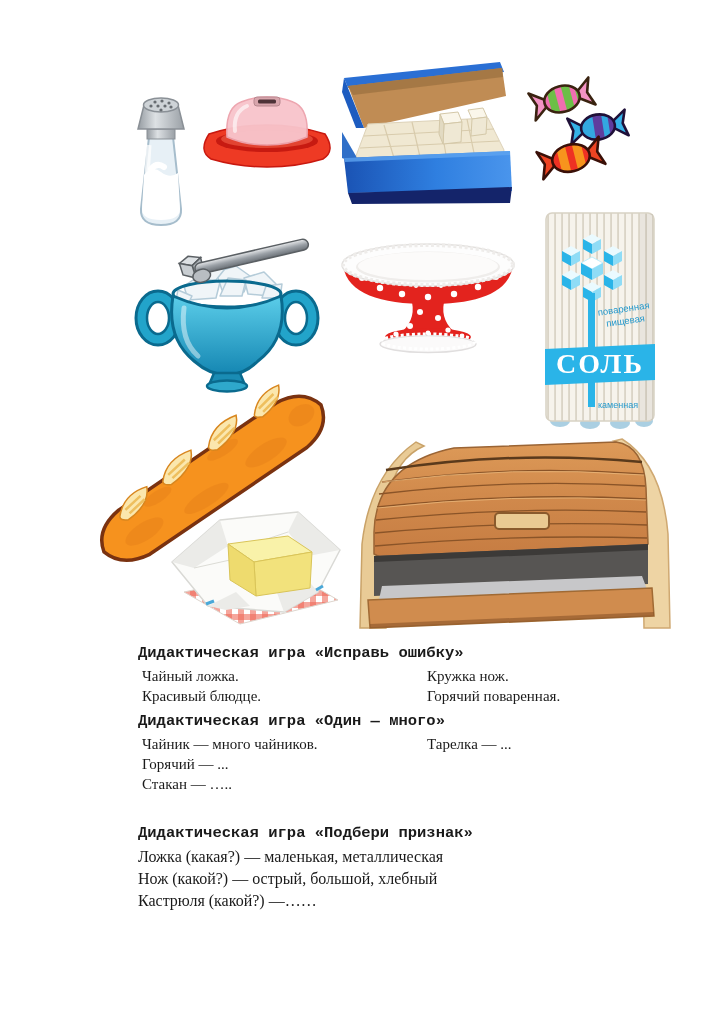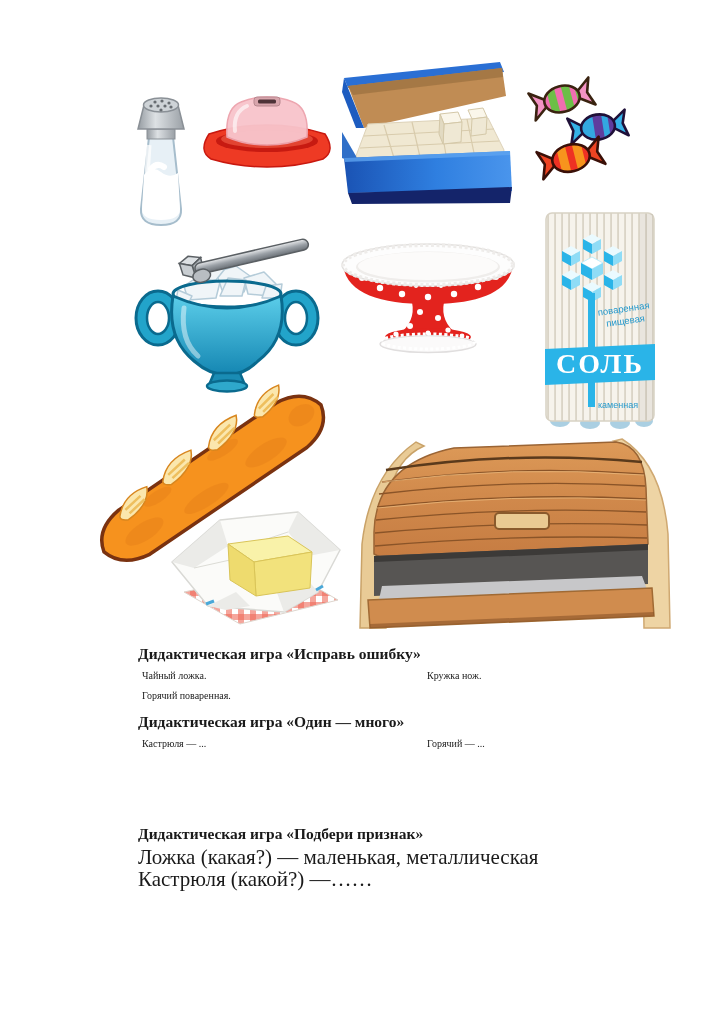--- a/index.html
+++ b/index.html
@@ -4,24 +4,24 @@
 <style>
   html,body{margin:0;padding:0;background:#e8e8e8;}
   .page{
     position:relative;width:724px;height:1024px;background:#ffffff;
     margin:0 auto;overflow:hidden;
     font-family:"Liberation Serif","DejaVu Serif",serif;
   }
   .art{position:absolute;}
   .art svg{display:block;width:100%;height:100%;overflow:visible;}
   .game{position:absolute;left:138px;width:500px;color:#1a1a1a;}
-  .gtitle{margin:0 0 3px 0;font-size:15.5px;font-weight:bold;line-height:19px;}
+  .gtitle{margin:0 0 3px 0;font-size:15.5px;font-weight:bold;line-height:19px;font-family:Liberation Mono, monospace;}
   .grows{padding-left:4px;}
-  .grow{display:grid;grid-template-columns:285px auto;font-size:10px;line-height:20px;}
-  .gline{font-size:21px;line-height:22px;}
+  .grow{display:grid;grid-template-columns:285px auto;font-size:15px;line-height:20px;}
+  .gline{font-size:16px;line-height:22px;}
 </style>
 </head>
 <body>
 
 <div class="page">
 
   <div class="art" style="left:118px;top:85px;width:86px;height:147px">
     <svg viewBox="0 0 86 147" xmlns="http://www.w3.org/2000/svg">
       <defs>
         <linearGradient id="capg" x1="0" y1="0" x2="1" y2="0">
@@ -406,38 +406,44 @@
   </div>
 
   <section class="game" style="top:644px">
     <h3 class="gtitle">Дидактическая игра «Исправь ошибку»</h3>
     <div class="grows">
       <div class="grow">
         <span>Чайный ложка.</span>
         <span>Кружка нож.</span>
       </div>
       <div class="grow">
+        <span>Красивый блюдце.</span>
         <span>Горячий поваренная.</span>
       </div>
       <div class="grow">
       </div>
     </div>
   </section>
 
   <section class="game" style="top:712px">
     <h3 class="gtitle">Дидактическая игра «Один — много»</h3>
     <div class="grows">
       <div class="grow">
-        <span>Кастрюля — ...</span>
+        <span>Чайник — много чайников.</span>
+        <span>Тарелка — ...</span>
+      </div>
+      <div class="grow">
         <span>Горячий — ...</span>
       </div>
       <div class="grow">
+        <span>Стакан — …..</span>
       </div>
     </div>
   </section>
 
   <section class="game" style="top:824px">
     <h3 class="gtitle">Дидактическая игра «Подбери признак»</h3>
     <div class="gline">Ложка (какая?) — маленькая, металлическая</div>
+    <div class="gline">Нож (какой?) — острый, большой, хлебный</div>
     <div class="gline">Кастрюля (какой?) —……</div>
   </section>
 
 </div>
 
 </body></html>

